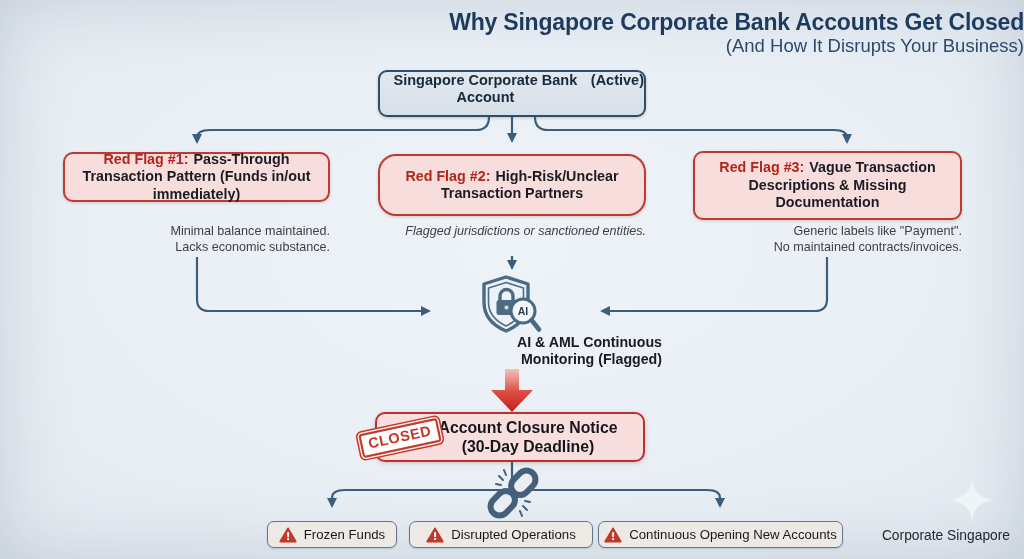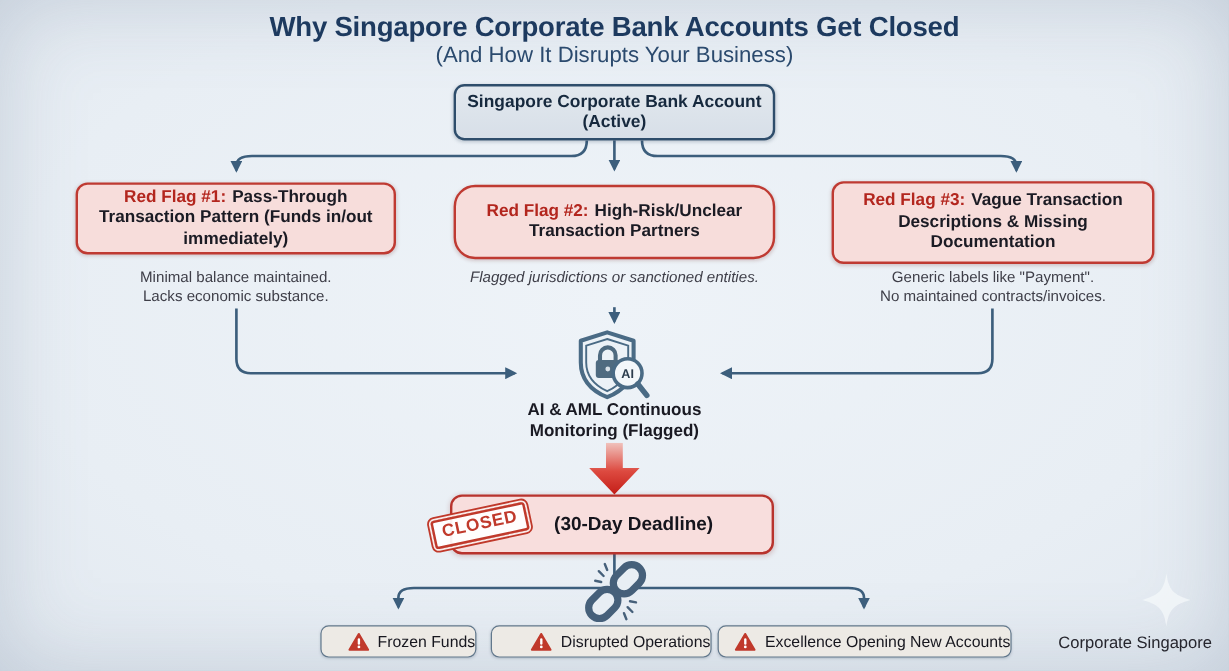--- a/index.html
+++ b/index.html
@@ -3,41 +3,41 @@
 <meta charset="utf-8">
 <style>
   html,body{margin:0;padding:0;background:#cfd8e0;}
   .canvas{
     position:relative;width:1024px;height:559px;overflow:hidden;
     background:radial-gradient(ellipse 900px 500px at 50% 45%, #eef3f8 0%, #e8eef4 55%, #dfe6ee 100%);
     box-shadow:inset 0 0 70px rgba(110,130,155,.28);
     font-family:"Liberation Sans", sans-serif;
   }
   .abs{position:absolute;}
-  .center{text-align:center;}
+  .center{text-align:right;}
 
   .title{left:0;right:0;top:9px;font-size:23px;font-weight:800;color:#1d3a5f;letter-spacing:-.2px;}
   .subtitle{left:0;right:0;top:35px;font-size:18.5px;font-weight:400;color:#2b4a6e;}
 
   .rootbox{
     left:378px;top:70px;width:268px;height:47px;box-sizing:border-box;
     background:linear-gradient(#e2e8ee,#d7dfe8);border:2px solid #2e4d6b;border-radius:9px;
-    display:flex;flex-direction:column;justify-content:center;
+    display:flex;flex-direction:row;justify-content:center;
     font-size:14.5px;font-weight:700;color:#16293e;line-height:17px;text-align:center;
     box-shadow:0 1px 3px rgba(40,60,85,.25);
   }
 
   .redflag{
     box-sizing:border-box;background:#f7dddb;border:2px solid #bf3a32;border-radius:10px;
     display:flex;align-items:center;justify-content:center;padding:4px 9px;
     font-size:14.3px;font-weight:700;color:#1b1b24;line-height:17.5px;text-align:center;
     box-shadow:0 1px 3px rgba(120,50,45,.22);
   }
   .rf-label{color:#b3261e;margin-right:5px;}
-  .rf1{left:63px;top:152px;width:267px;height:60px;}
+  .rf1{left:63px;top:152px;width:267px;height:50px;}
   .rf2{left:378px;top:154px;width:268px;height:62px;border-radius:18px;}
   .rf3{left:693px;top:151px;width:269px;height:69px;}
 
   .desc{font-size:12.6px;color:#3e3e48;line-height:15.5px;}
   .d1{left:63px;top:224px;width:267px;}
   .d2{left:378px;top:224px;width:268px;font-style:italic;}
   .d3{left:693px;top:224px;width:269px;}
 
   .monitor-label{left:362px;top:334px;width:300px;font-size:14.2px;font-weight:700;color:#1a1a23;line-height:16.5px;}
 
@@ -54,21 +54,21 @@
     background:rgba(255,255,255,.93);color:#c0392b;
     border:2px solid #c0392b;border-radius:3px;
     box-shadow:0 0 0 1.5px rgba(255,255,255,.9), 0 0 0 3px #c0392b;
     font-size:14.5px;font-weight:800;letter-spacing:.6px;
     padding:1px 6px 2px;line-height:17px;
   }
 
   .consequence{
     top:521px;height:27px;box-sizing:border-box;
     background:#edeae5;border:1.5px solid #62788c;border-radius:7px;
-    display:flex;align-items:center;justify-content:flex-end;gap:7px;
+    display:flex;align-items:center;justify-content:center;gap:7px;
     font-size:13.2px;font-weight:500;color:#17171f;
     box-shadow:0 1px 2px rgba(60,80,100,.2);
   }
   .c1{left:267px;width:130px;}
   .c2{left:409px;width:184px;}
   .c3{left:598px;width:245px;}
 
   .brand{right:14px;top:528px;font-size:13.8px;font-weight:500;color:#26262e;}
   .sparkle{left:948px;top:476px;opacity:.8;}
 </style>
@@ -151,20 +151,21 @@
         <stop offset="0" stop-color="#f0c2bc"></stop>
         <stop offset="0.55" stop-color="#dd4a40"></stop>
         <stop offset="1" stop-color="#c41e18"></stop>
       </linearGradient>
     </defs>
     <path d="M17 0 H31 V21 H45 L24 43 L3 21 H17 Z" fill="url(#redgrad)"></path>
   </svg>
 
   <div class="abs closure">
     <div class="stamp">CLOSED</div>
+    <div>Account Closure Notice</div>
     <div>(30-Day Deadline)</div>
   </div>
 
   <svg class="abs" style="left:486px;top:462px" width="54" height="62" viewBox="0 0 54 62">
     <g transform="rotate(45 27 31)">
       <rect x="18" y="3" width="18" height="27" rx="9" fill="#e8eef4" stroke="#46607a" stroke-width="6"></rect>
       <rect x="18" y="32" width="18" height="27" rx="9" fill="#e8eef4" stroke="#46607a" stroke-width="6"></rect>
     </g>
     <g stroke="#46607a" stroke-width="2" stroke-linecap="round">
       <path d="M13 14 L17 18"></path>
@@ -191,21 +192,21 @@
         <circle cx="10.1" cy="13.6" r="1.3" fill="#fff"></circle>
     </svg>
     <span>Disrupted Operations</span>
   </div>
   <div class="abs consequence c3">
     <svg width="18" height="16" viewBox="0 0 20 18">
       <path d="M10 1.5 L18.7 16.3 H1.3 Z" fill="#c0392b" stroke="#c0392b" stroke-width="2" stroke-linejoin="round"></path>
       <rect x="9" y="5.5" width="2.2" height="6" rx="1.1" fill="#fff"></rect>
         <circle cx="10.1" cy="13.6" r="1.3" fill="#fff"></circle>
     </svg>
-    <span>Excellence Opening New Accounts</span>
+    <span>Continuous Opening New Accounts</span>
   </div>
 
   <svg class="abs sparkle" width="48" height="48" viewBox="0 0 48 48">
     <path d="M24 2 C26 16 30 20 44 24 C30 28 26 32 24 46 C22 32 18 28 4 24 C18 20 22 16 24 2 Z" fill="#f7fafc" opacity="0.85"></path>
   </svg>
   <div class="abs brand">Corporate Singapore</div>
 
 </div>
 
 </body></html>

